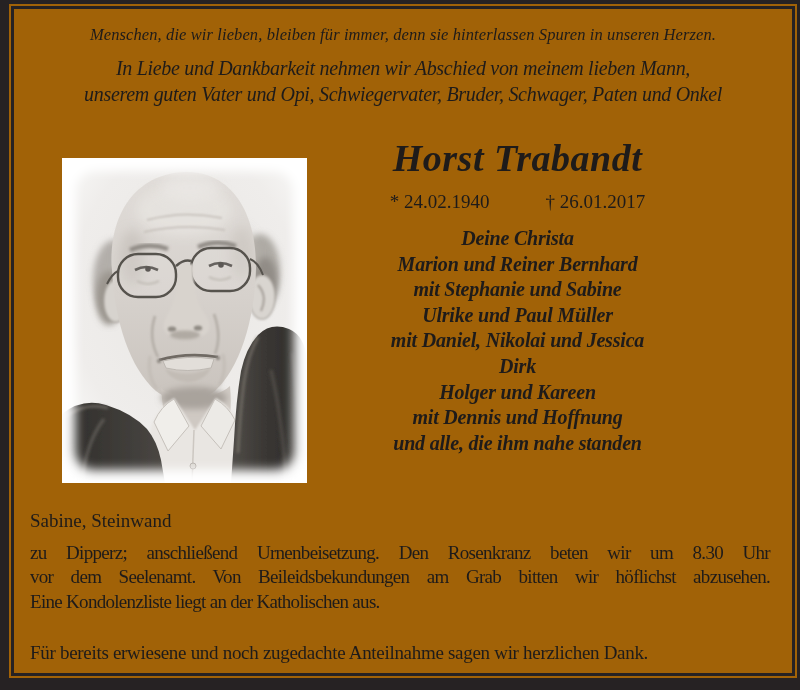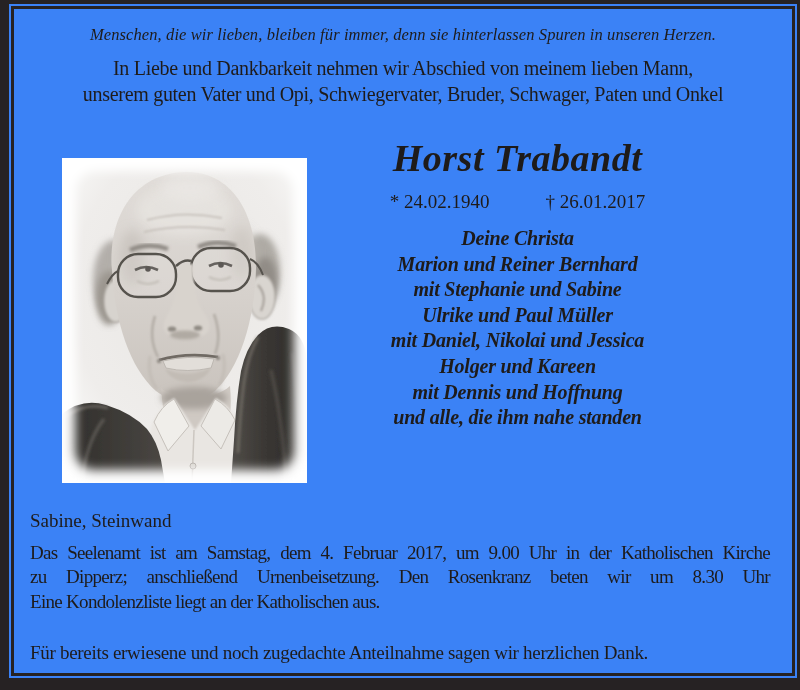--- a/index.html
+++ b/index.html
@@ -2,42 +2,42 @@
 <html><head>
 <meta charset="utf-8">
 <style>
   html, body { margin: 0; padding: 0; }
   body {
     width: 800px; height: 690px; overflow: hidden;
     background: #ffffff;
     font-family: "Liberation Serif", "DejaVu Serif", serif;
     color: #1e1b1a;
   }
-  .page { position: relative; width: 800px; height: 690px; background: #3b82f6; }
+  .page { position: relative; width: 800px; height: 690px; background: #a16207; }
 
   
   .frame-outer {
     position: absolute; inset: 0; pointer-events: none;
     border-style: solid; border-color: #262223;
     border-width: 4px 3px 12px 9px;
     z-index: 5;
   }
   .frame-inner {
     position: absolute; top: 6px; right: 5px; bottom: 14px; left: 11px;
     border: 3px solid #262223; pointer-events: none; z-index: 5;
   }
 
   .epigraph {
     position: absolute; top: 24px; left: 16px; right: 10px;
     text-align: center; font-style: italic;
     font-size: 16.5px; line-height: 22px; letter-spacing: 0.1px;
   }
   .intro {
     position: absolute; top: 56px; left: 16px; right: 10px;
-    text-align: center; font-size: 20px; line-height: 25.5px; letter-spacing: -0.3px;
+    text-align: center; font-size: 20px; line-height: 25.5px; letter-spacing: -0.3px; font-style: italic;
   }
 
   .photo {
     position: absolute; left: 62px; top: 158px; width: 245px; height: 325px;
   }
 
   .col { position: absolute; left: 345px; top: 121px; width: 345px; text-align: center; }
   .name {
     font-weight: bold; font-style: italic;
     font-size: 38px; line-height: 42px; letter-spacing: 0.5px; margin-top: 16px;
@@ -220,28 +220,29 @@
     <div class="dates">
       <span>* 24.02.1940</span>
       <span>† 26.01.2017</span>
     </div>
     <div class="mourners">
       <div>Deine Christa</div>
       <div>Marion und Reiner Bernhard</div>
       <div>mit Stephanie und Sabine</div>
       <div>Ulrike und Paul Müller</div>
       <div>mit Daniel, Nikolai und Jessica</div>
+      <div>Dirk</div>
       <div>Holger und Kareen</div>
       <div>mit Dennis und Hoffnung</div>
       <div>und alle, die ihm nahe standen</div>
     </div>
   </div>
 
   <div class="place">Sabine, Steinwand</div>
 
   <div class="para">
-    <div class="just">Das Seelenamt ist am Samstag, dem 4. Februar 2017, um 9.00 Uhr in der Katholischen Kirche</div>
     <div class="just">zu Dipperz; anschließend Urnenbeisetzung. Den Rosenkranz beten wir um 8.30 Uhr</div>
+    <div class="just">vor dem Seelenamt. Von Beileidsbekundungen am Grab bitten wir höflichst abzusehen.</div>
     <div>Eine Kondolenzliste liegt an der Katholischen aus.</div>
   </div>
 
   <div class="thanks">Für bereits erwiesene und noch zugedachte Anteilnahme sagen wir herzlichen Dank.</div>
 </div>
 
 </body></html>

